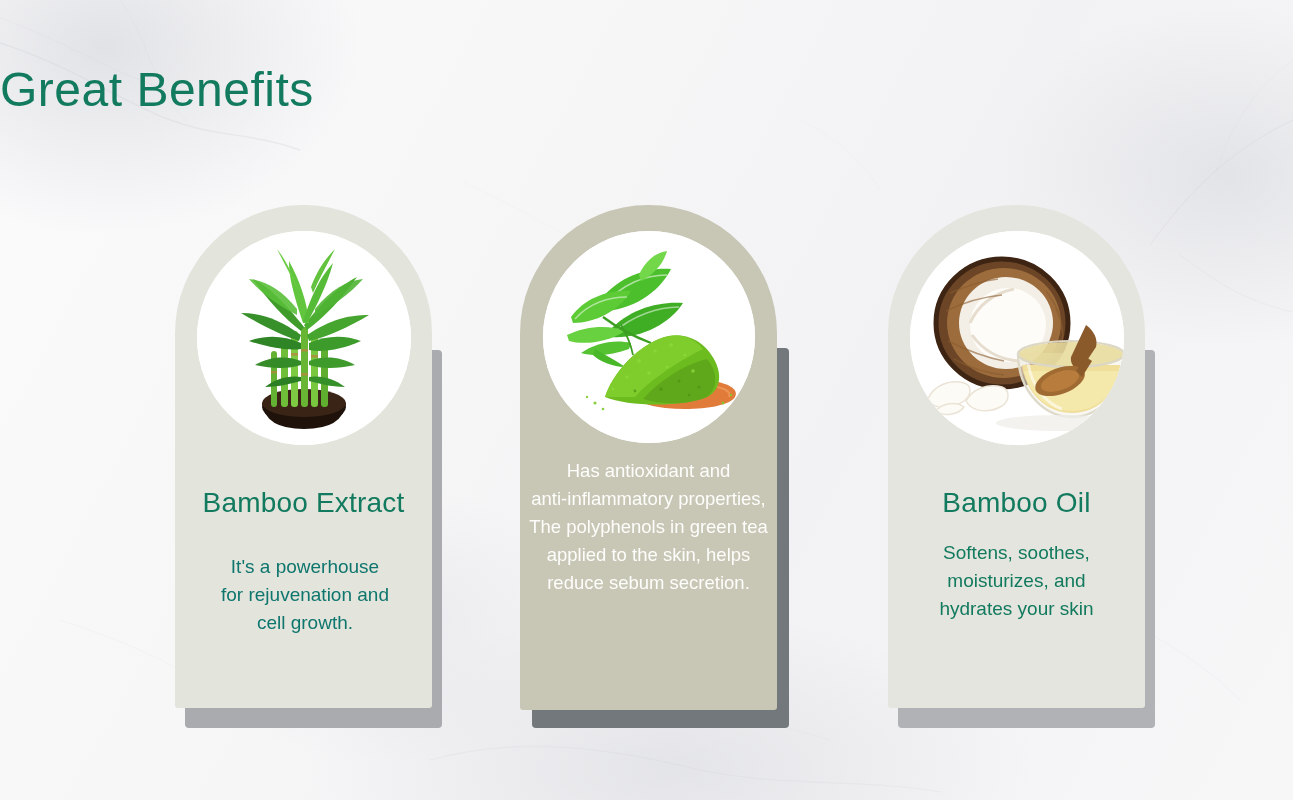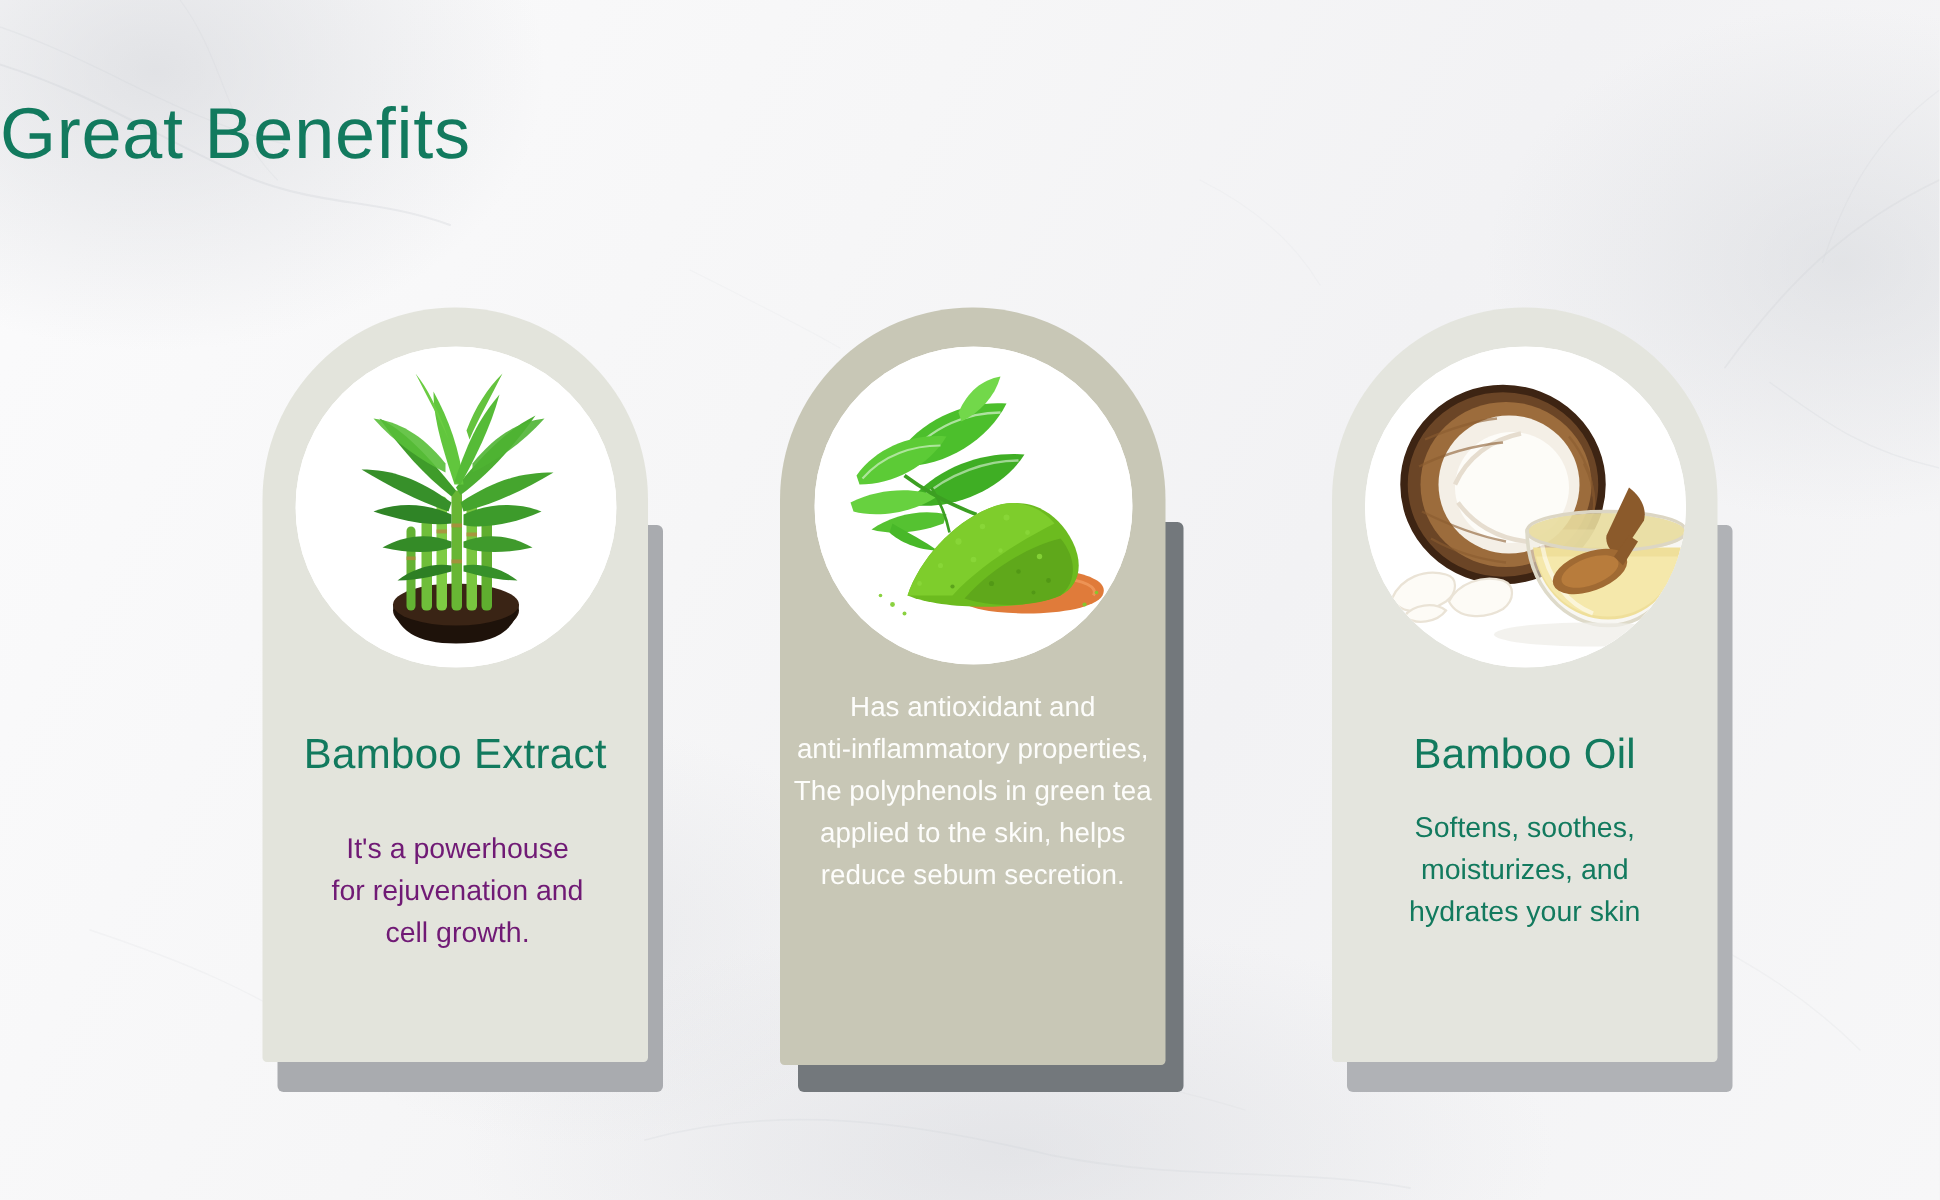--- a/index.html
+++ b/index.html
@@ -109,21 +109,21 @@
   .card.c0 .card-title { color: #127a5e; margin-top: 42px;}
   .card.c1 .card-title { color: #fdfdfb; margin-top: 36px;}
   .card.c2 .card-title { color: #127a5e; margin-top: 42px;}
 
   .card-body {
     text-align: center;
     font-size: 19px;
     line-height: 28px;
     padding: 0 12px;
   }
-  .card.c0 .card-body { color: #701a75; margin-top: 34px; padding-left: 15px; }
+  .card.c0 .card-body { color: #0f766e; margin-top: 34px; padding-left: 15px; }
   .card.c1 .card-body { color: #fdfdfb; margin-top: 14px; font-size: 18.5px; line-height:28px; padding:0 8px;text-align:center;}
   .card.c2 .card-body { color: #127a5e; margin-top: 20px; }
 </style>
 </head>
 <body>
 
 <div id="marble-bg">
   <svg id="marble-veins" viewBox="0 0 1293 800" preserveAspectRatio="none">
     <g stroke="#c9ccd1" fill="none" stroke-linecap="round">
       <path d="M-10 40 C 60 60, 110 95, 165 118 C 215 138, 250 132, 300 150" stroke-width="1.4" opacity=".55"></path>

